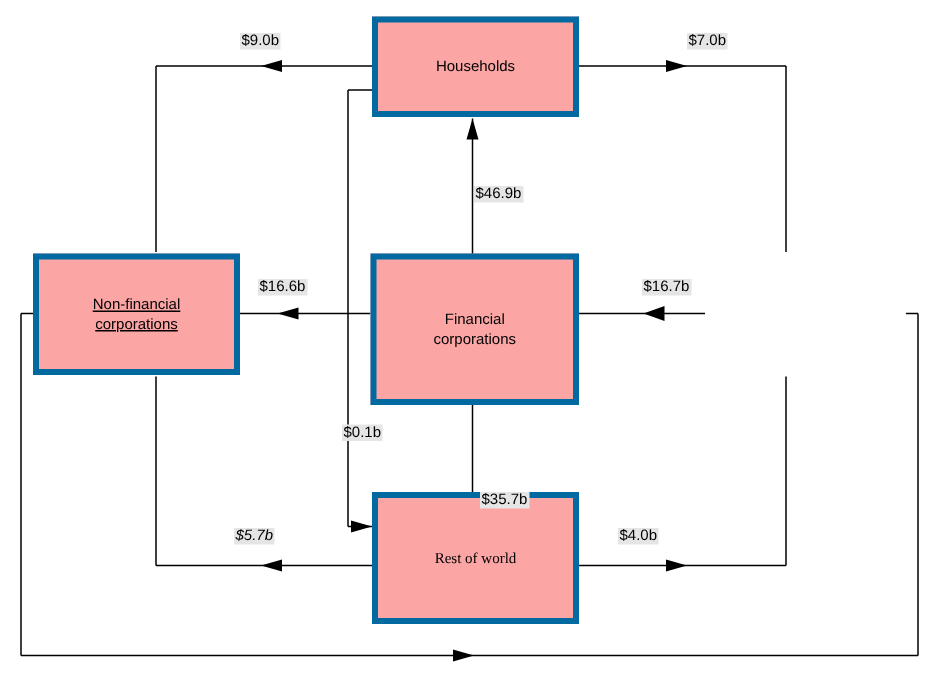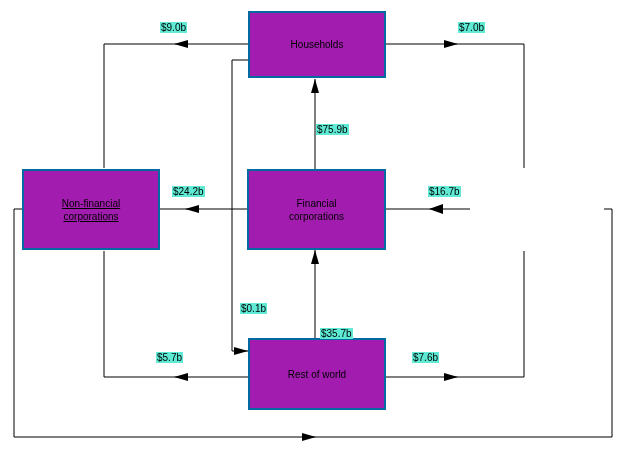--- a/index.html
+++ b/index.html
@@ -12,43 +12,43 @@
   }
   #diagram-root {
     position: relative;
     width: 626px;
     height: 455px;
     background: #ffffff;
     overflow: hidden;
   }
   .node {
     position: absolute;
-    border: 2px solid #0369a1;
-    background: #a21caf;
+    border: 4px solid #0369a1;
+    background: #fca5a5;
     box-sizing: border-box;
     display: flex;
     align-items: center;
     justify-content: center;
     text-align: center;
     font-size: 10px;
     line-height: 13px;
     color: #000000;
     z-index: 3;
   }
   .node span {
     display: block;
     white-space: pre-line;
   }
   .edge-label {
     position: absolute;
     font-size: 10px;
     color: #000000;
     white-space: nowrap;
     z-index: 4;
-    background: #5eead4;
+    background: #e5e5e5;
     padding: 0 1px;
   }
   svg.wires {
     position: absolute;
     left: 0;
     top: 0;
     width: 626px;
     height: 455px;
     z-index: 1;
   }
@@ -112,43 +112,43 @@
 
   <div class="node" style="left:248px; top:11px; width:138px; height:67px;">
     <span>Households</span>
   </div>
 
   <div class="node" style="left:22px; top:169px; width:138px; height:81px;text-decoration:underline;">
     <span>Non-financial
 corporations</span>
   </div>
 
-  <div class="node" style="left:247px; top:169px; width:139px; height:81px;">
+  <div class="node" style="left:247px; top:169px; width:139px; height:101px;">
     <span>Financial
 corporations</span>
   </div>
 
 
-  <div class="node" style="left:248px; top:338px; width:138px; height:72px;">
+  <div class="node" style="left:248px; top:328px; width:138px; height:88px;font-family:Liberation Serif, serif;">
     <span>Rest of world</span>
   </div>
 
   <div class="edge-label" style="left:160px; top:22px;">$9.0b</div>
 
   <div class="edge-label" style="left:458px; top:22px;">$7.0b</div>
 
-  <div class="edge-label" style="left:316px; top:124px;">$75.9b</div>
+  <div class="edge-label" style="left:316px; top:124px;">$46.9b</div>
 
-  <div class="edge-label" style="left:172px; top:186px;">$24.2b</div>
+  <div class="edge-label" style="left:172px; top:186px;">$16.6b</div>
 
   <div class="edge-label" style="left:428px; top:186px;">$16.7b</div>
 
-  <div class="edge-label" style="left:240px; top:283px;margin-top:20px;">$0.1b</div>
+  <div class="edge-label" style="left:228px; top:283px;">$0.1b</div>
 
   <div class="edge-label" style="left:320px; top:288px;margin-top:40px;">$35.7b</div>
 
-  <div class="edge-label" style="left:156px; top:352px;">$5.7b</div>
+  <div class="edge-label" style="left:156px; top:352px;font-style:italic;">$5.7b</div>
 
-  <div class="edge-label" style="left:412px; top:352px;">$7.6b</div>
+  <div class="edge-label" style="left:412px; top:352px;">$4.0b</div>
 
   <div class="edge-label" style="left:300px; top:440px;margin-top:48px;">$0.5b</div>
 
 </div>
 
 </body></html>

